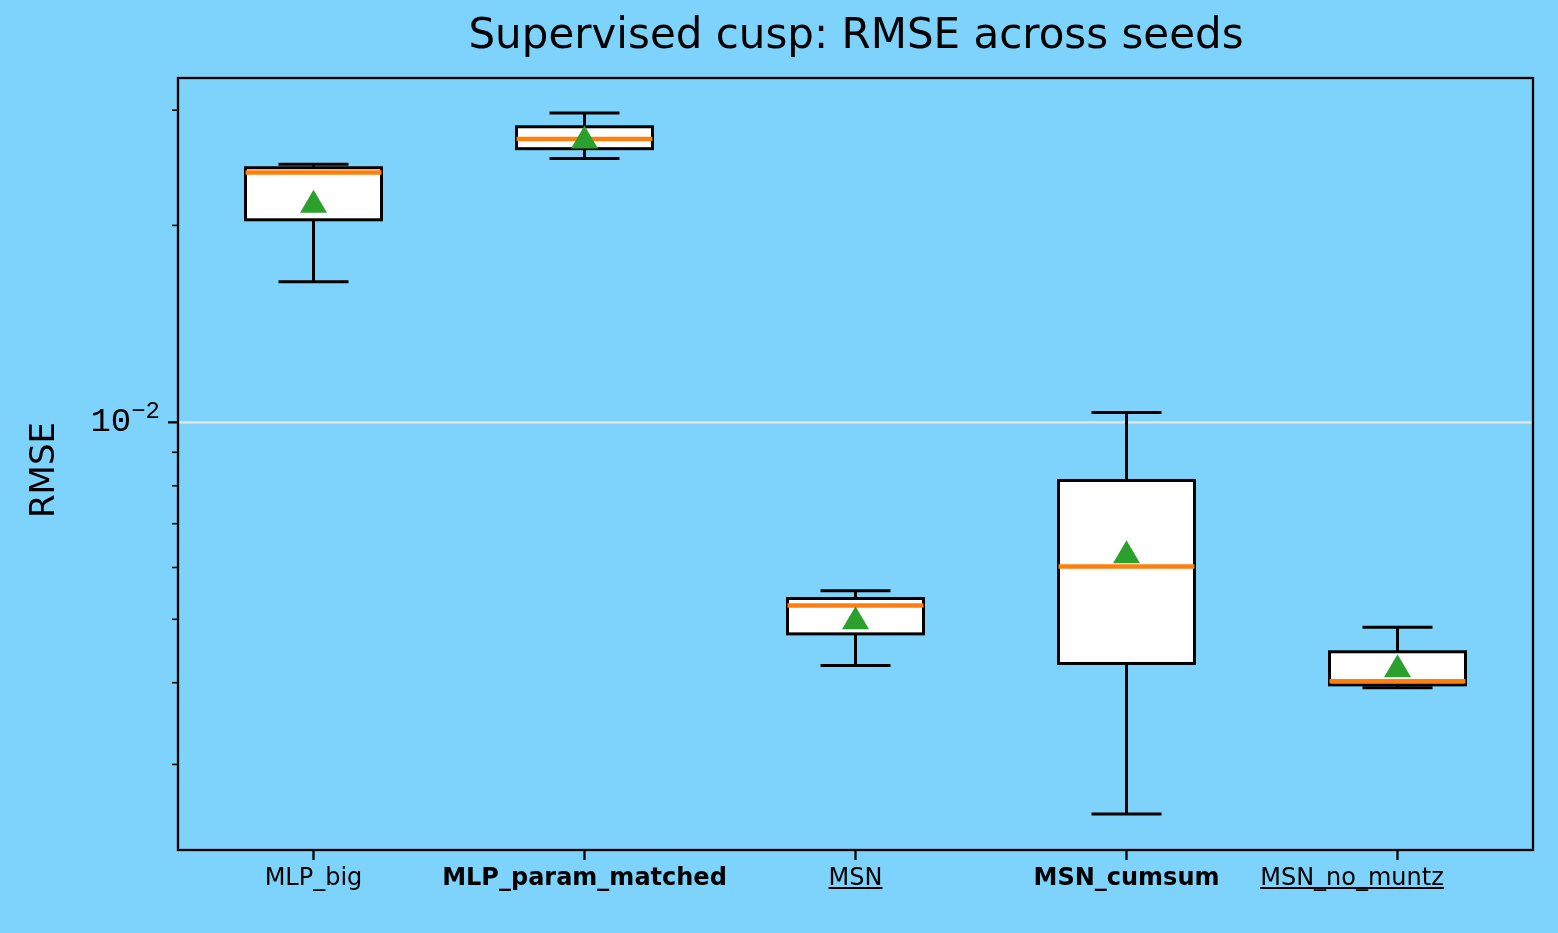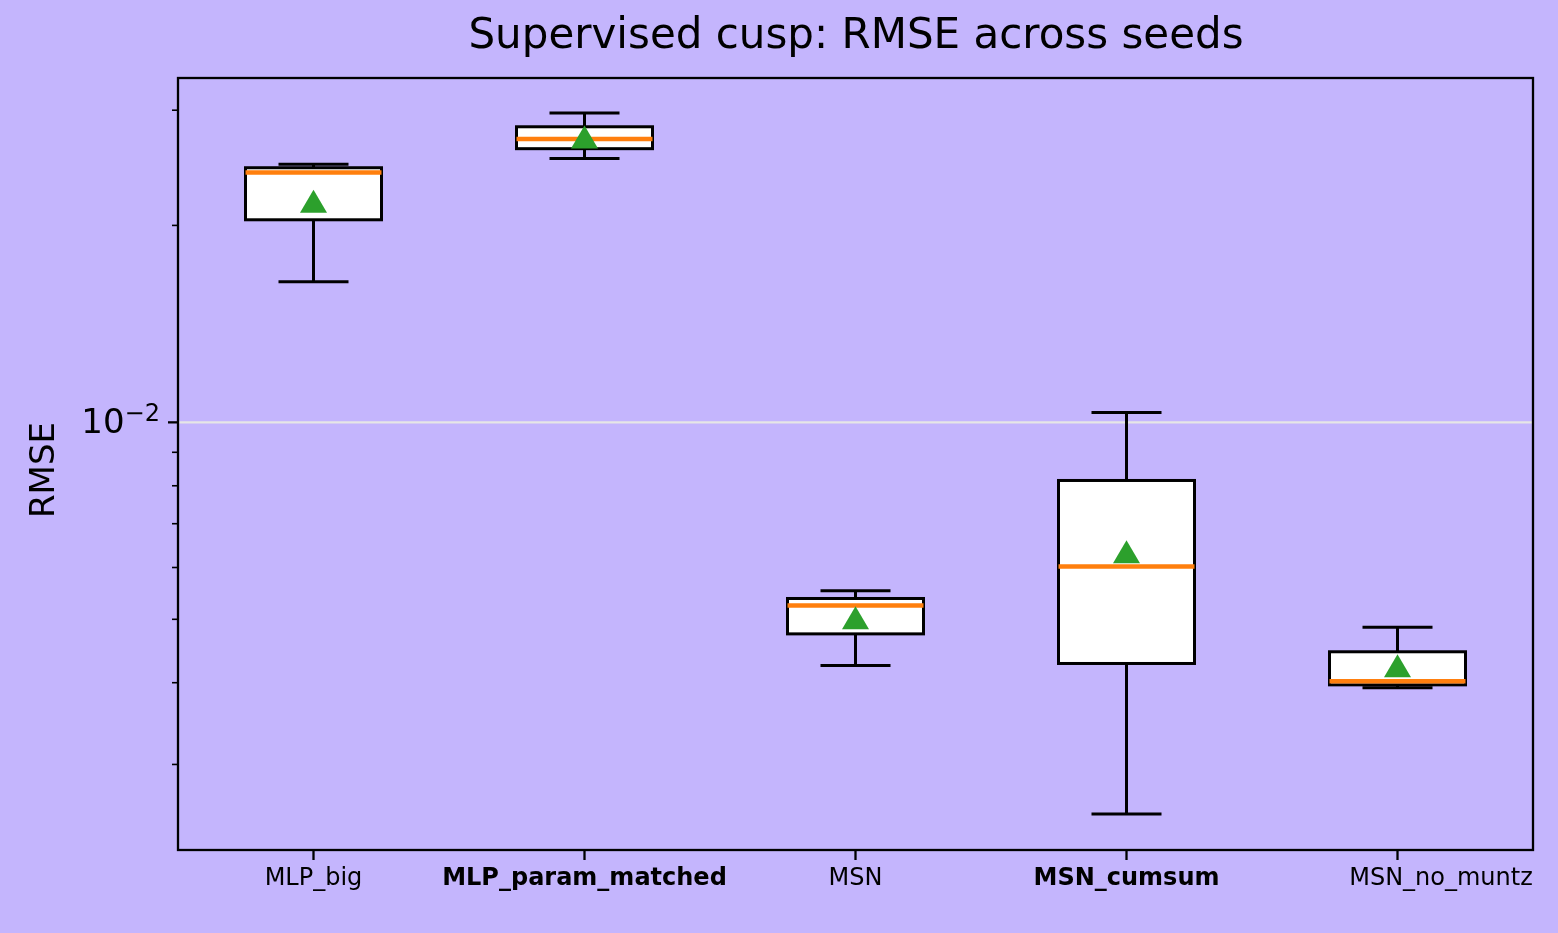--- a/index.html
+++ b/index.html
@@ -1,38 +1,38 @@
 <!DOCTYPE html>
 <html><head>
 <meta charset="utf-8">
 <style>
   html,body{margin:0;padding:0;background:#ffffff;}
   .fig{
     position:relative;
     width:1558px;height:933px;
-    background:#c4b5fd;
+    background:#7dd3fc;
     font-family:"DejaVu Sans","Liberation Sans",sans-serif;
     color:#000;
     overflow:hidden;
   }
   .fig svg{position:absolute;left:0;top:0;}
   .title{
     position:absolute;top:13px;left:856px;
     transform:translateX(-50%);
     font-size:42px;line-height:1;white-space:nowrap;
   }
   .ylabel{
     position:absolute;top:470px;left:42px;
     transform:translate(-50%,-50%) rotate(-90deg);
     font-size:34px;line-height:1;white-space:nowrap;
   }
   .ytick{
     position:absolute;left:0;top:421px;width:160px;
     transform:translateY(-54%);
-    text-align:right;font-size:34px;line-height:1;white-space:nowrap;
+    text-align:right;font-size:34px;line-height:1;white-space:nowrap;font-family:Liberation Mono, monospace;
   }
   .ytick sup{font-size:24px;}
   .xtick{
     position:absolute;top:865px;
     transform:translateX(-50%);
     font-size:24px;line-height:1;white-space:nowrap;
   }
 </style>
 </head>
 <body>
@@ -95,17 +95,17 @@
 
   <div class="title">Supervised cusp: RMSE across seeds</div>
 
   <div class="ylabel">RMSE</div>
 
   <div class="ytick"><span>10</span><sup>−2</sup></div>
 
   <div id="xticklabels">
       <div class="xtick" style="left: 313.5px;">MLP_big</div>
       <div class="xtick" style="left: 584.5px; font-weight: bold;">MLP_param_matched</div>
-      <div class="xtick" style="left: 855.5px;">MSN</div>
+      <div class="xtick" style="left: 855.5px; text-decoration: underline;">MSN</div>
       <div class="xtick" style="left: 1126.5px; font-weight: bold;">MSN_cumsum</div>
-      <div class="xtick" style="left: 1441px;">MSN_no_muntz</div>
+      <div class="xtick" style="left: 1352px; text-decoration: underline;">MSN_no_muntz</div>
     </div>
 </div>
 
 </body></html>

